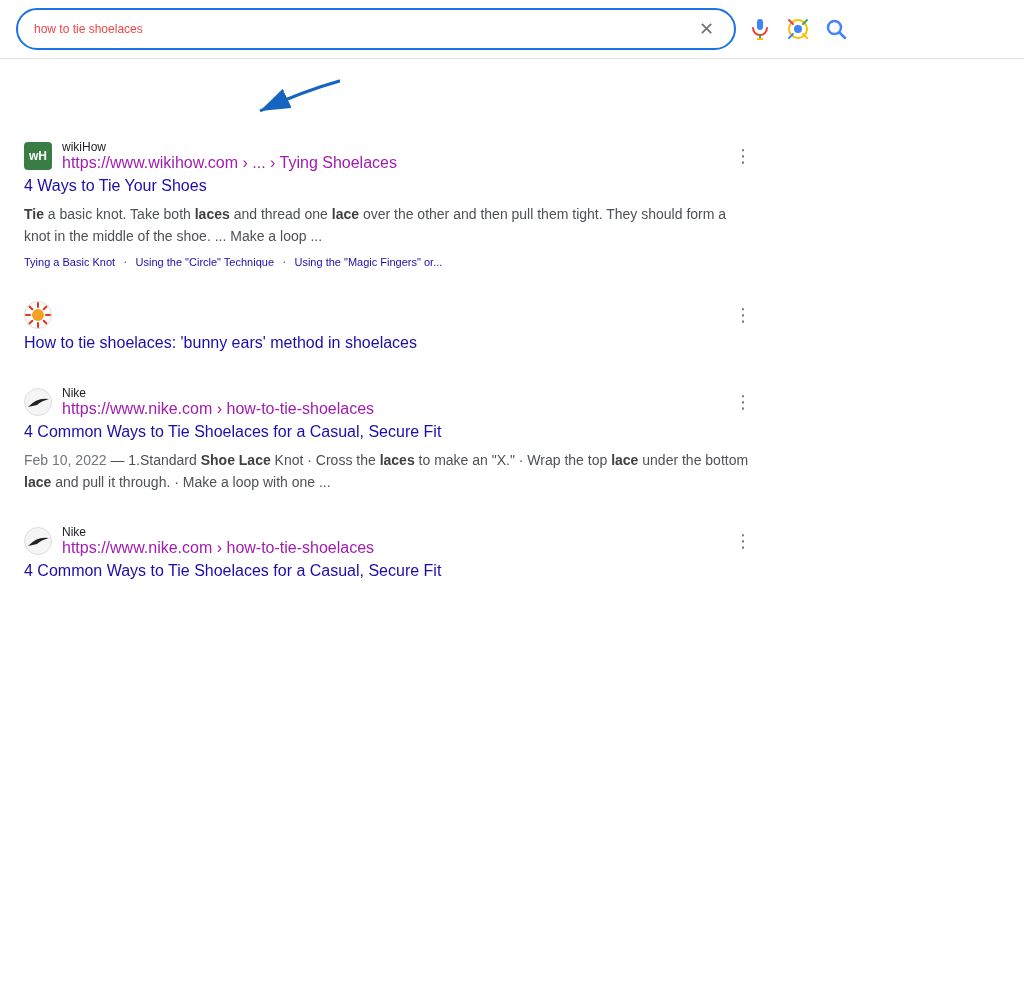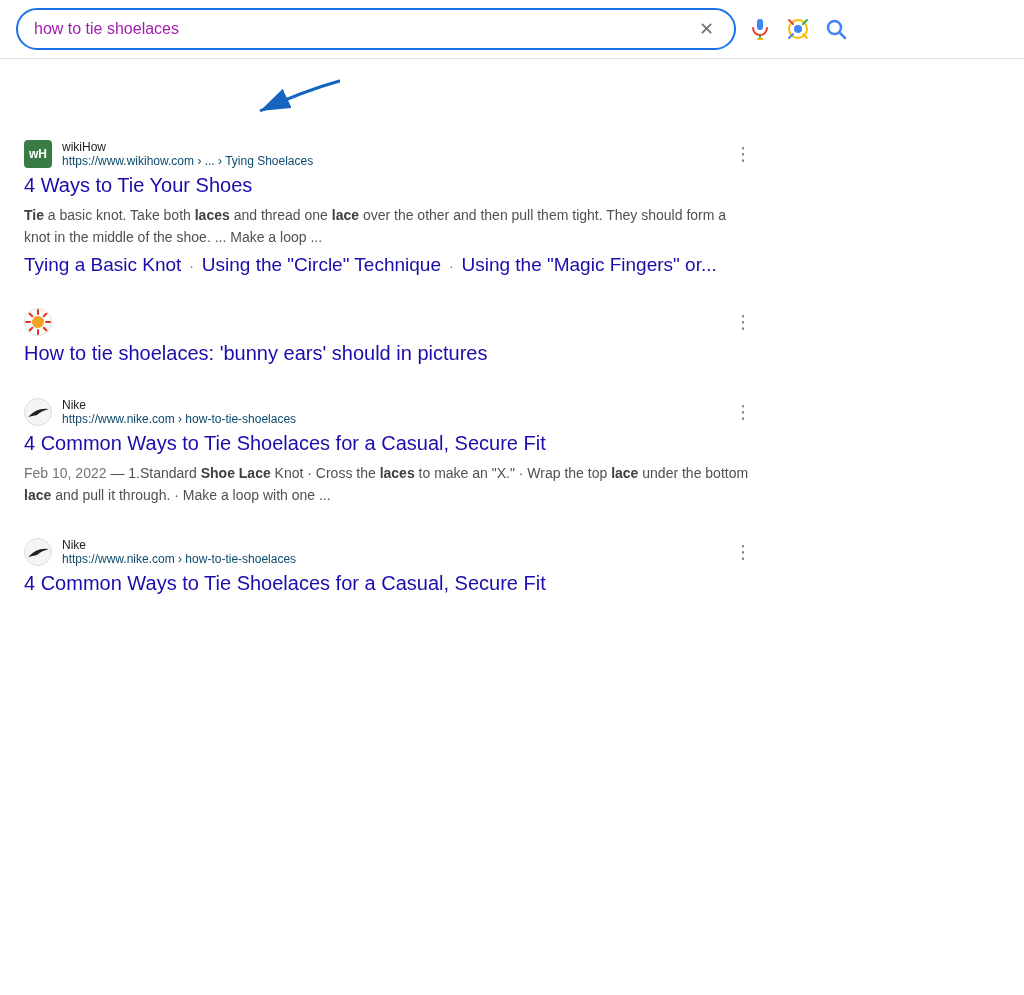--- a/index.html
+++ b/index.html
@@ -23,23 +23,23 @@
       align-items: center;
       flex: 1;
       border: 2px solid #1a73e8;
       border-radius: 24px;
       padding: 8px 16px;
       max-width: 720px;
     }
     .search-input-container input {
       border: none;
       outline: none;
-      font-size: 16px;
+      font-size: 12px;
       flex: 1;
-      color: #a21caf;
+      color: #ef4444;
     }
     .search-clear-btn {
       background: none;
       border: none;
       cursor: pointer;
       color: #70757a;
       font-size: 18px;
       padding: 0 4px;
     }
     .search-icons-right {
@@ -100,36 +100,36 @@
     .source-info {
       display: flex;
       flex-direction: column;
     }
     .source-name {
       font-size: 12px;
       color: #202124;
       font-weight: normal;
     }
     .source-url {
-      font-size: 12px;
-      color: #0c4a6e;
+      font-size: 16px;
+      color: #a21caf;
     }
     .more-btn {
       margin-left: auto;
       background: none;
       border: none;
       cursor: pointer;
       color: #70757a;
       font-size: 18px;
       padding: 0 4px;
       align-self: center;
     }
 
     .result-title {
-      font-size: 20px;
+      font-size: 16px;
       color: #1a0dab;
       text-decoration: none;
       display: block;
       margin-bottom: 6px;
       cursor: pointer;
       line-height: 1.3;
     }
 
     .result-snippet {
       font-size: 14px;
@@ -144,21 +144,21 @@
     .result-date {
       color: #70757a;
       font-size: 14px;
     }
 
     .sitelinks {
       margin-top: 6px;
     }
     .sitelink {
       color: #1a0dab;
-      font-size: 19px;
+      font-size: 11px;
       text-decoration: none;
       cursor: pointer;
     }
     .sitelink-sep {
       color: #70757a;
       margin: 0 4px;
     }
 
     
     .mic-icon-svg, .lens-icon-svg, .search-icon-svg {
@@ -258,21 +258,21 @@
             <line x1="4.5" y1="4.5" x2="7.3" y2="7.3"></line>
             <line x1="18.7" y1="18.7" x2="21.5" y2="21.5"></line>
             <line x1="21.5" y1="4.5" x2="18.7" y2="7.3"></line>
             <line x1="7.3" y1="18.7" x2="4.5" y2="21.5"></line>
           </g>
           <circle cx="13" cy="13" r="4" fill="#f4a022"></circle>
         </svg>
       </div>
       <button class="more-btn">⋮</button>
     </div>
-    <a class="result-title">How to tie shoelaces: 'bunny ears' should in pictures</a>
+    <a class="result-title">How to tie shoelaces: 'bunny ears' method in shoelaces</a>
   </div>
 
   <div class="result-item" id="result-3">
     <div class="source-row">
       <div class="favicon favicon-nike">
 
         <svg width="26" height="26" viewBox="0 0 26 26">
           <path d="M3 18 Q12 8 24 10 Q16 12 12 16 Z" fill="#222"></path>
         </svg>
       </div>

